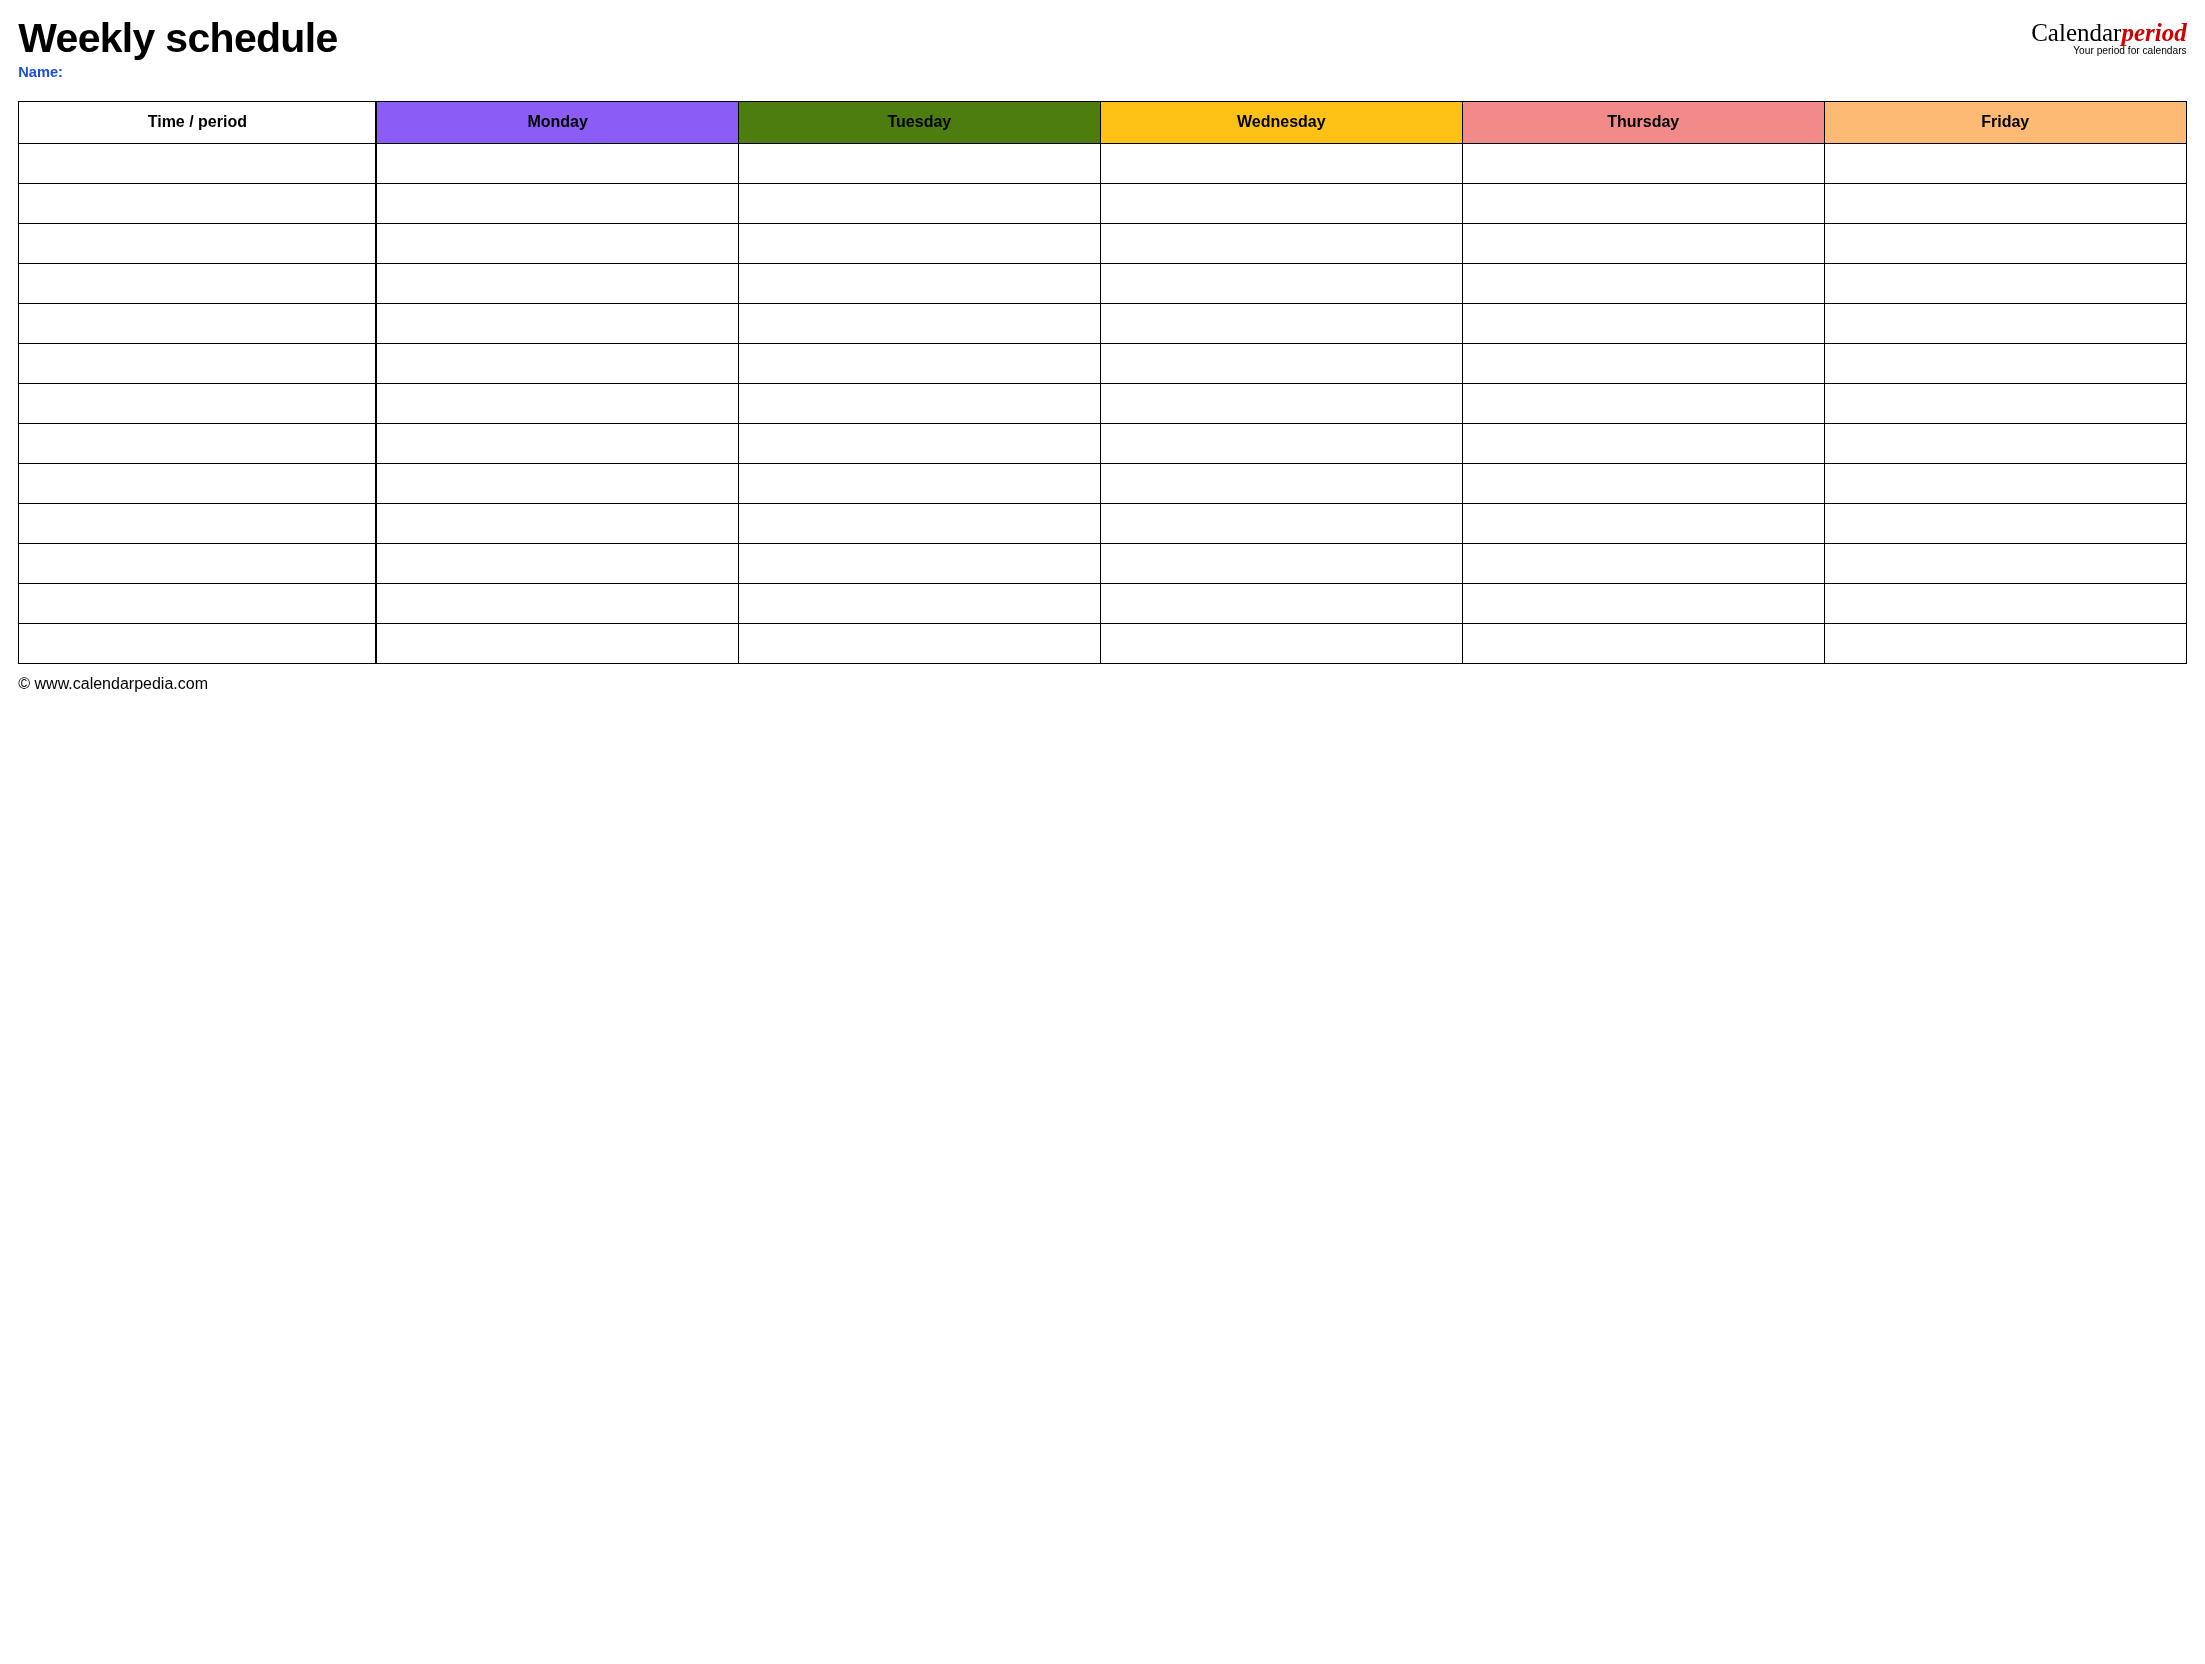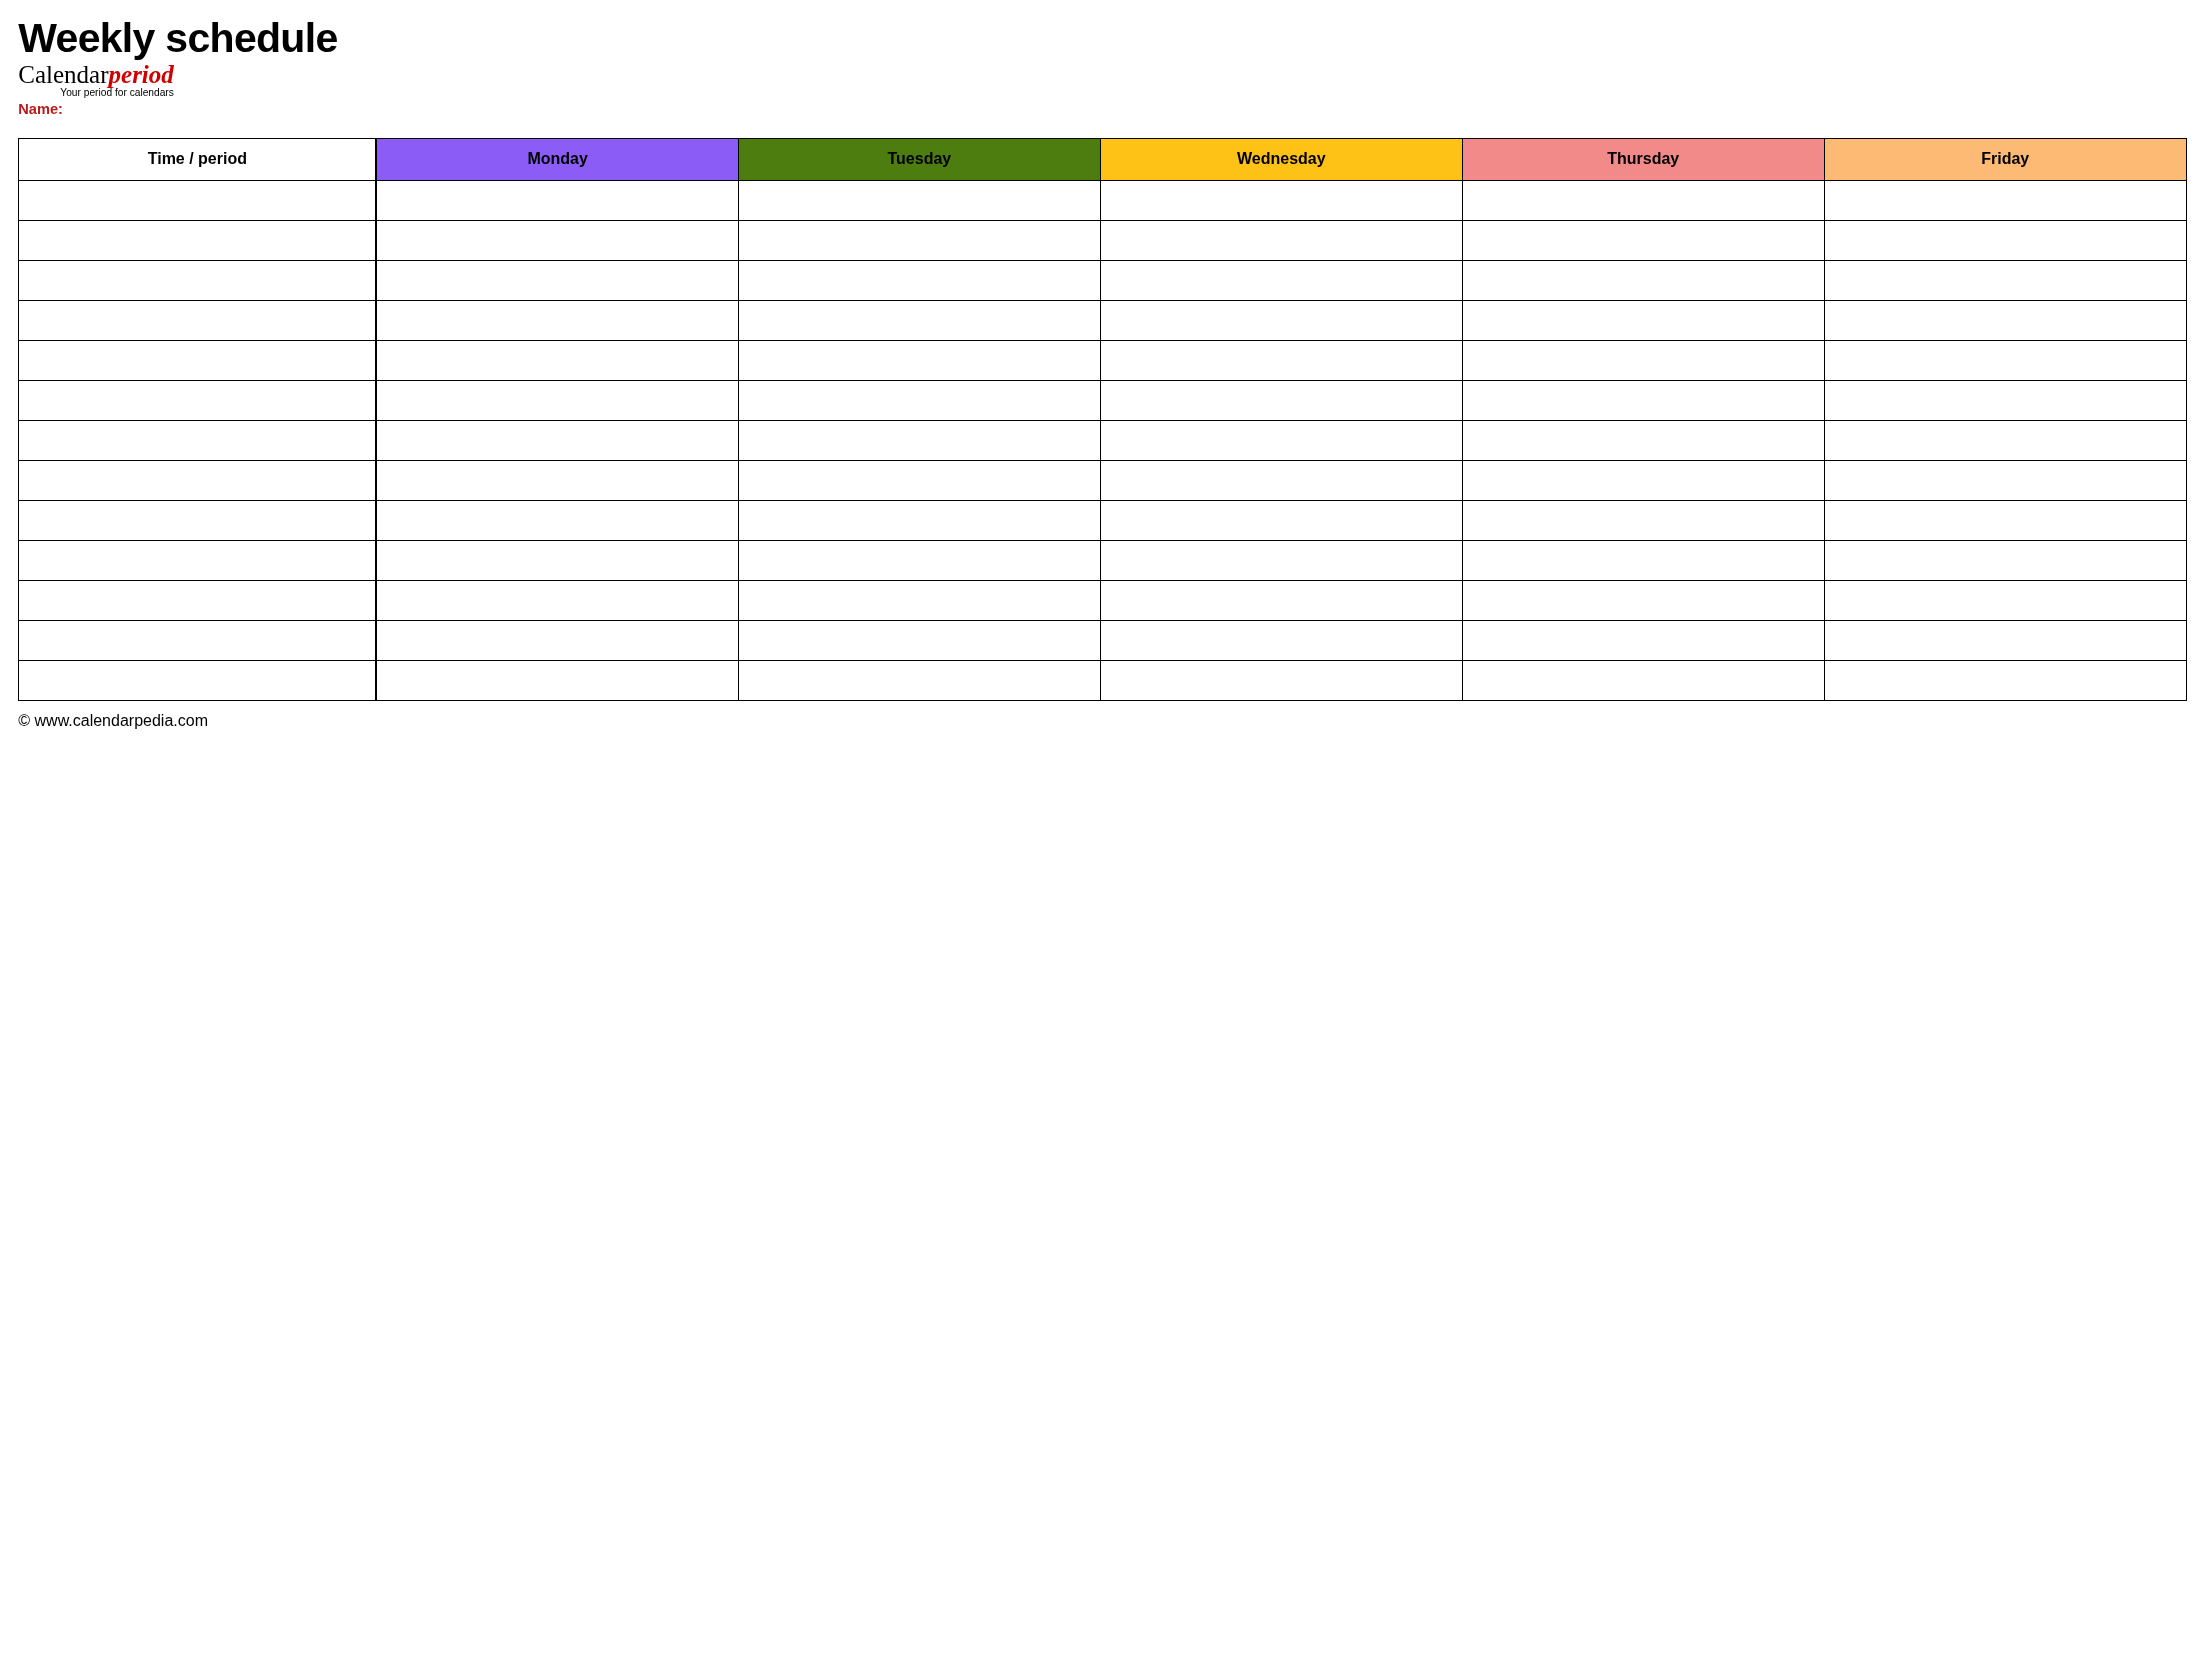--- a/index.html
+++ b/index.html
@@ -8,23 +8,22 @@
       box-sizing: border-box;
     }
     body {
       font-family: Arial, Helvetica, sans-serif;
       background: #ffffff;
       padding: 14.6px 18.3px 7.3px 18.3px;
     }
     .header-row {
       display: flex;
       justify-content: space-between;
-      align-items: flex-start;
+      align-items: center;
       margin-bottom: 2.9px;
-      flex-direction: column;
     }
     .page-title {
       font-size: 41px;
       font-weight: 900;
       letter-spacing: -0.7px;
       color: #000;
     }
     .brand {
       text-align: right;
       line-height: 1;
@@ -41,21 +40,21 @@
       font-weight: 700;
     }
     .brand-tag {
       font-size: 10.2px;
       color: #000;
       margin-top: 1.5px;
     }
     .name-row {
       font-size: 14.6px;
       font-weight: 700;
-      color: #b91c1c;
+      color: #1d4ed8;
       margin-bottom: 20.5px;
     }
     table.schedule {
       width: 100%;
       border-collapse: collapse;
       table-layout: fixed;
     }
     table.schedule th,
     table.schedule td {
       border: 1.5px solid #000;

